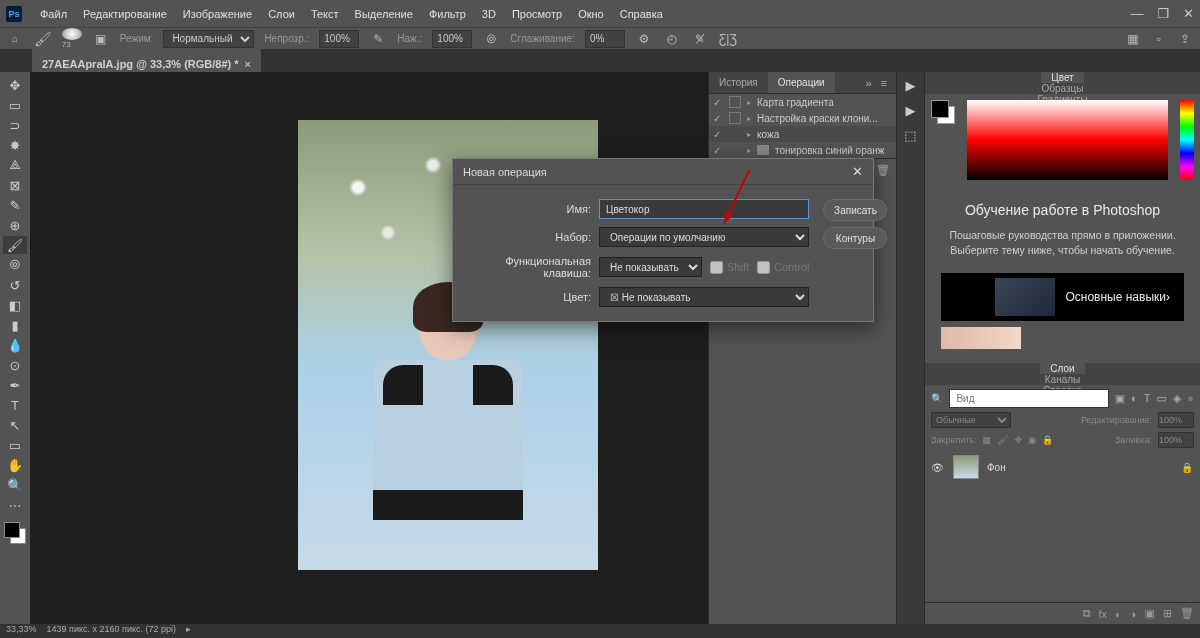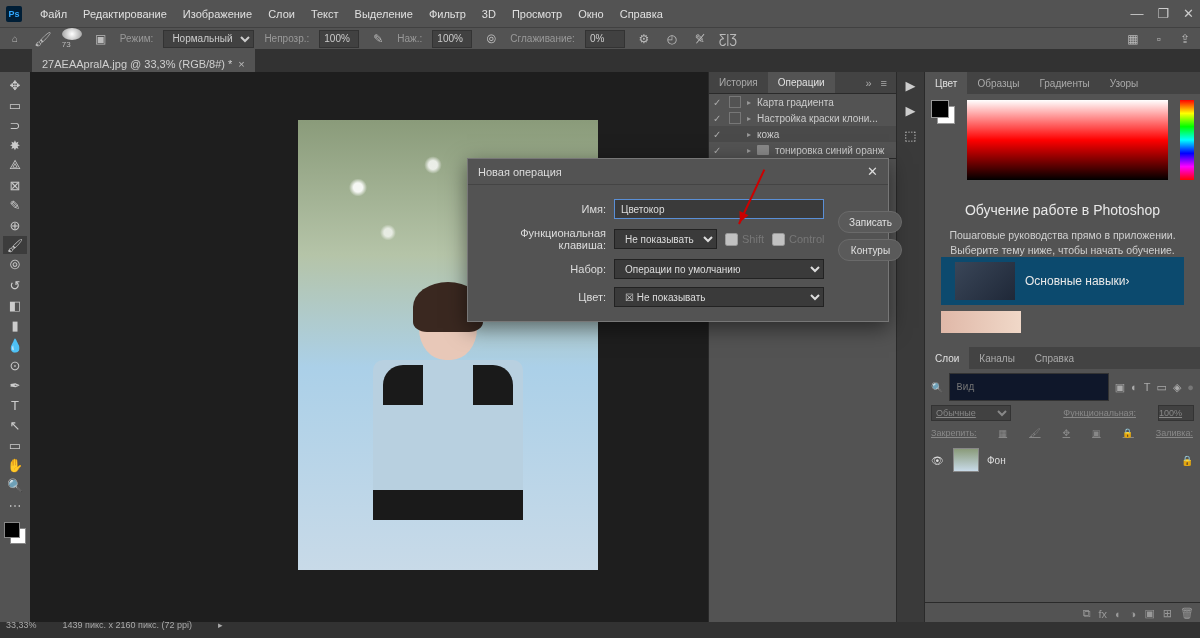--- a/index.html
+++ b/index.html
@@ -8,21 +8,21 @@
 .menubar .ps-logo { width: 16px; height: 16px; background: #001e36; color: #31a8ff; font-size: 9px; font-weight: bold; display: flex; align-items: center; justify-content: center; border-radius: 2px; margin-right: 10px; }
 .menubar .menu-item { padding: 0 8px; cursor: pointer; }
 .menubar .window-controls { margin-left: auto; display: flex; gap: 14px; font-size: 13px; color: #ccc; }
 .optionsbar { height: 22px; background: #535353; display: flex; align-items: center; padding: 0 6px; color: #bbb; font-size: 10px; gap: 10px; border-top: 1px solid #414141; }
 .optionsbar .home-icon { width: 18px; height: 18px; display:flex; align-items:center; justify-content:center; }
 .optionsbar .brush-icon { font-size: 14px; }
 .optionsbar .label { color: #999; }
 .optionsbar select, .optionsbar input { background: #414141; border: 1px solid #333; color: #ccc; font-size: 10px; height: 18px; padding: 0 4px; }
 .optionsbar .icon-btn { width: 18px; height: 18px; display:flex; align-items:center; justify-content:center; font-size:12px; }
 .optionsbar .right-icons { margin-left: auto; display:flex; gap:8px; }
-.tabbar { height: 29px; background: #323232; display: flex; align-items: center; padding-left: 32px; }
+.tabbar { height: 29px; background: #323232; display: flex; align-items: center; padding-left: 32px; font-weight: bold; }
 .tab { height: 100%; padding: 0 10px; background: #535353; color: #d0d0d0; font-size: 11px; display: flex; align-items: center; gap: 6px; }
 .tab .close { font-size: 11px; color: #bbb; }
 .workspace { position: absolute; top: 72px; left: 0; right: 0; bottom: 14px; display: flex; }
 .toolbar { width: 30px; background: #535353; display: flex; flex-direction: column; align-items: center; padding-top: 4px; gap: 2px; }
 .toolbar .tool { width: 24px; height: 18px; display: flex; align-items: center; justify-content: center; color: #ccc; font-size: 13px; cursor: pointer; position:relative; }
 .toolbar .tool.active { background: #3c3c3c; }
 .toolbar .colors { margin-top: 6px; width: 22px; height: 22px; position: relative; }
 .toolbar .fg { position:absolute; width:16px; height:16px; background:#000; border:1px solid #888; top:0; left:0; }
 .toolbar .bg { position:absolute; width:16px; height:16px; background:#fff; border:1px solid #888; bottom:0; right:0; }
 .canvas-area { flex: 1; background: #1e1e1e; position: relative; }
@@ -45,58 +45,58 @@
 .action-list { font-size:10px; color:#ccc; }
 .action-row { display:flex; align-items:center; height:16px; padding:0 4px; gap:6px; }
 .action-row.sel { background:#4a4a4a; }
 .action-row .chk { width:10px; color:#aaa; }
 .action-row .box { width:12px; height:12px; border:1px solid #777; }
 .action-row .arrow { color:#999; font-size:8px; }
 .action-row .folder { width:12px; height:10px; background:#888; border-radius:1px; }
 .action-footer { height:24px; border-top:1px solid #2a2a2a; display:flex; align-items:center; justify-content:flex-end; gap:8px; padding:0 6px; color:#aaa; font-size:11px; }
 .mid-icons { width:28px; background:#3a3a3a; display:flex; flex-direction:column; align-items:center; padding-top:6px; gap:10px; color:#ccc; font-size:13px; border-left:1px solid #2a2a2a; }
 .right-panels { width:276px; background:#535353; display:flex; flex-direction:column; border-left:1px solid #2a2a2a; }
-.panel-tabs { height:22px; background:#434343; display:flex; align-items:center; font-size:10px; color:#aaa; }
+.panel-tabs { height:22px; background:#434343; display:flex; align-items:center; font-size:10px; color:#aaa;flex-direction:column; }
 .panel-tabs .ptab { padding:0 10px; height:100%; display:flex; align-items:center; cursor:pointer; }
 .panel-tabs .ptab.active { background:#535353; color:#e0e0e0; }
 .color-panel { height:94px; display:flex; padding:6px; gap:12px; }
 .color-swatches { width:24px; height:24px; position:relative; }
 .color-swatches .fg2 { position:absolute; width:18px; height:18px; background:#000; border:1px solid #999; }
 .color-swatches .bg2 { position:absolute; width:18px; height:18px; background:#fff; border:1px solid #999; bottom:0; right:0; }
 .color-picker { flex:1; height:80px; background:linear-gradient(to bottom, #fff 0%, #f00 50%, #000 100%); position:relative; }
 .hue-strip { width:14px; height:80px; background:linear-gradient(to bottom, #f00, #ff0, #0f0, #0ff, #00f, #f0f, #f00); }
 .learn-panel { padding:14px 16px; color:#e8e8e8; text-align:center; }
 .learn-title { font-size:14px; font-weight:500; margin-bottom:10px; }
 .learn-desc { font-size:10.5px; color:#d0d0d0; line-height:1.4; }
-.learn-card { height:48px; background:#0c4a6e; display:flex; align-items:center; padding:0 14px; color:#e8e8e8; font-size:12px; font-weight:500; justify-content:flex-start; }
+.learn-card { margin-top:16px; height:48px; background:#000000; display:flex; align-items:center; padding:0 14px; color:#e8e8e8; font-size:12px; font-weight:500; justify-content:flex-end; }
 .learn-card .thumb { width:60px; height:38px; background:linear-gradient(135deg,#3a4658,#1f2838); margin-right:10px; }
 .learn-thumb2 { margin-top:6px; height:22px; width:80px; background:linear-gradient(90deg,#e0b8a8,#f0d8c8); }
 .layers-panel { flex:1; display:flex; flex-direction:column; }
 .layers-controls { padding:4px 6px; display:flex; flex-direction:column; gap:4px; }
 .layers-row1 { display:flex; align-items:center; gap:6px; }
-.layers-search { flex:1; background:#0f172a; border:1px solid #333; height:28px; color:#888; font-size:10px; padding:0 6px;font-family:Liberation Mono, monospace; }
+.layers-search { flex:1; background:#ffffff; border:1px solid #333; height:19px; color:#888; font-size:10px; padding:0 6px; }
 .layers-icons { display:flex; gap:6px; color:#aaa; font-size:11px; }
-.layers-row2 { display:flex; align-items:center; gap:22px; font-size:9px; color:#888;text-decoration:underline; }
+.layers-row2 { display:flex; align-items:center; gap:6px; font-size:9px; color:#888; }
 .layers-row2 select, .layers-row2 input { background:#414141; border:1px solid #333; height:16px; font-size:9px; color:#888; }
 .layer-item { height:30px; display:flex; align-items:center; gap:8px; padding:0 6px; font-size:10px; color:#ddd; }
 .layer-item .eye { width:14px; }
 .layer-item .thumb { width:26px; height:24px; background:linear-gradient(#8a9b7a,#c8dae8); border:1px solid #888; }
 .layers-footer { margin-top:auto; height:22px; border-top:1px solid #2a2a2a; display:flex; align-items:center; justify-content:flex-end; gap:8px; padding:0 6px; color:#999; font-size:11px; }
-.statusbar { position:absolute; bottom:0; left:0; right:0; height:14px; background:#323232; color:#aaa; font-size:9px; display:flex; align-items:flex-end; padding:8px 6px; gap:26px; }
-.dialog { position:absolute; left:467px; top:158px; width:422px; background:#535353; border:1px solid #777; box-shadow:0 6px 20px rgba(0,0,0,0.5); color:#ddd; font-size:11px; }
+.statusbar { position:absolute; bottom:0; left:0; right:0; height:14px; background:#323232; color:#aaa; font-size:9px; display:flex; align-items:flex-start; padding:0 6px; gap:10px; }
+.dialog { position:absolute; left:452px; top:158px; width:422px; background:#535353; border:1px solid #777; box-shadow:0 6px 20px rgba(0,0,0,0.5); color:#ddd; font-size:11px; }
 .dialog-title { height:26px; display:flex; align-items:center; padding:0 10px; border-bottom:1px solid #444; }
 .dialog-title .close-x { margin-left:auto; cursor:pointer; font-size:13px; }
 .dialog-body { padding:14px 12px; display:flex; gap:14px; }
 .dialog-fields { flex:1; display:flex; flex-direction:column; gap:8px; }
 .field-row { display:flex; align-items:center; gap:8px; }
 .field-row .lbl { width:126px; text-align:right; color:#ddd; }
 .field-row input[type=text], .field-row select { flex:1; background:#3a3a3a; border:1px solid #222; height:20px; color:#ddd; font-size:10px; padding:0 6px; }
 .field-row input.name-inp { border:1px solid #5a8fd6; }
 .field-row .cb { display:flex; align-items:center; gap:4px; color:#777; }
-.dialog-btns { display:flex; flex-direction:column; gap:6px;margin-top:12px; }
+.dialog-btns { display:flex; flex-direction:column; gap:6px; }
 .dialog-btns button { width:64px; height:22px; background:#5a5a5a; border:1px solid #6a6a6a; border-radius:11px; color:#e0e0e0; font-size:10px; cursor:pointer; }
 </style>
 </head>
 <body>
 
 <div class="menubar">
   <div class="ps-logo">Ps</div>
   <div class="menu-item">Файл</div>
   <div class="menu-item">Редактирование</div>
   <div class="menu-item">Изображение</div>
@@ -288,21 +288,21 @@
             <span>▣</span>
             <span>◐</span>
             <span>T</span>
             <span>▭</span>
             <span>◈</span>
             <span style="color:#777;">●</span>
           </div>
         </div>
         <div class="layers-row2">
           <select style="width:80px;"><option>Обычные</option></select>
-          <span style="margin-left:auto">Функциональная:</span>
+          <span style="margin-left:auto">Редактирование:</span>
           <input style="width: 36px;" value="100%">
         </div>
         <div class="layers-row2">
           <span>Закрепить:</span>
           <span>▦</span>
           <span>🖌</span>
           <span>✥</span>
           <span>▣</span>
           <span>🔒</span>
           <span style="margin-left:auto">Заливка:</span>
@@ -338,38 +338,38 @@
   <div class="dialog-title">
     <span>Новая операция</span>
     <span class="close-x">✕</span>
   </div>
   <div class="dialog-body">
     <div class="dialog-fields">
       <div class="field-row" style="position:relative;">
         <div class="red-arrow"></div>
         <span class="lbl">Имя:</span>
         <input type="text" class="name-inp" value="Цветокор" style="">
+      </div>
+      <div class="field-row">
+        <span class="lbl">Набор:</span>
+        <select><option>Операции по умолчанию</option></select>
       </div>
       <div class="field-row">
         <span class="lbl">Функциональная клавиша:</span>
         <select style="flex:0 0 90px"><option>Не показывать</option></select>
         <label class="cb">
             <input type="checkbox" disabled="" style="">
             <span>Shift</span>
           </label>
         <label class="cb">
             <input type="checkbox" disabled="" style="">
             <span>Control</span>
           </label>
       </div>
       <div class="field-row">
-        <span class="lbl">Набор:</span>
-        <select><option>Операции по умолчанию</option></select>
-      </div>
-      <div class="field-row">
         <span class="lbl">Цвет:</span>
         <select><option>☒ Не показывать</option></select>
       </div>
     </div>
     <div class="dialog-btns">
       <button>Записать</button>
       <button>Контуры</button>
     </div>
   </div>
 </div>

